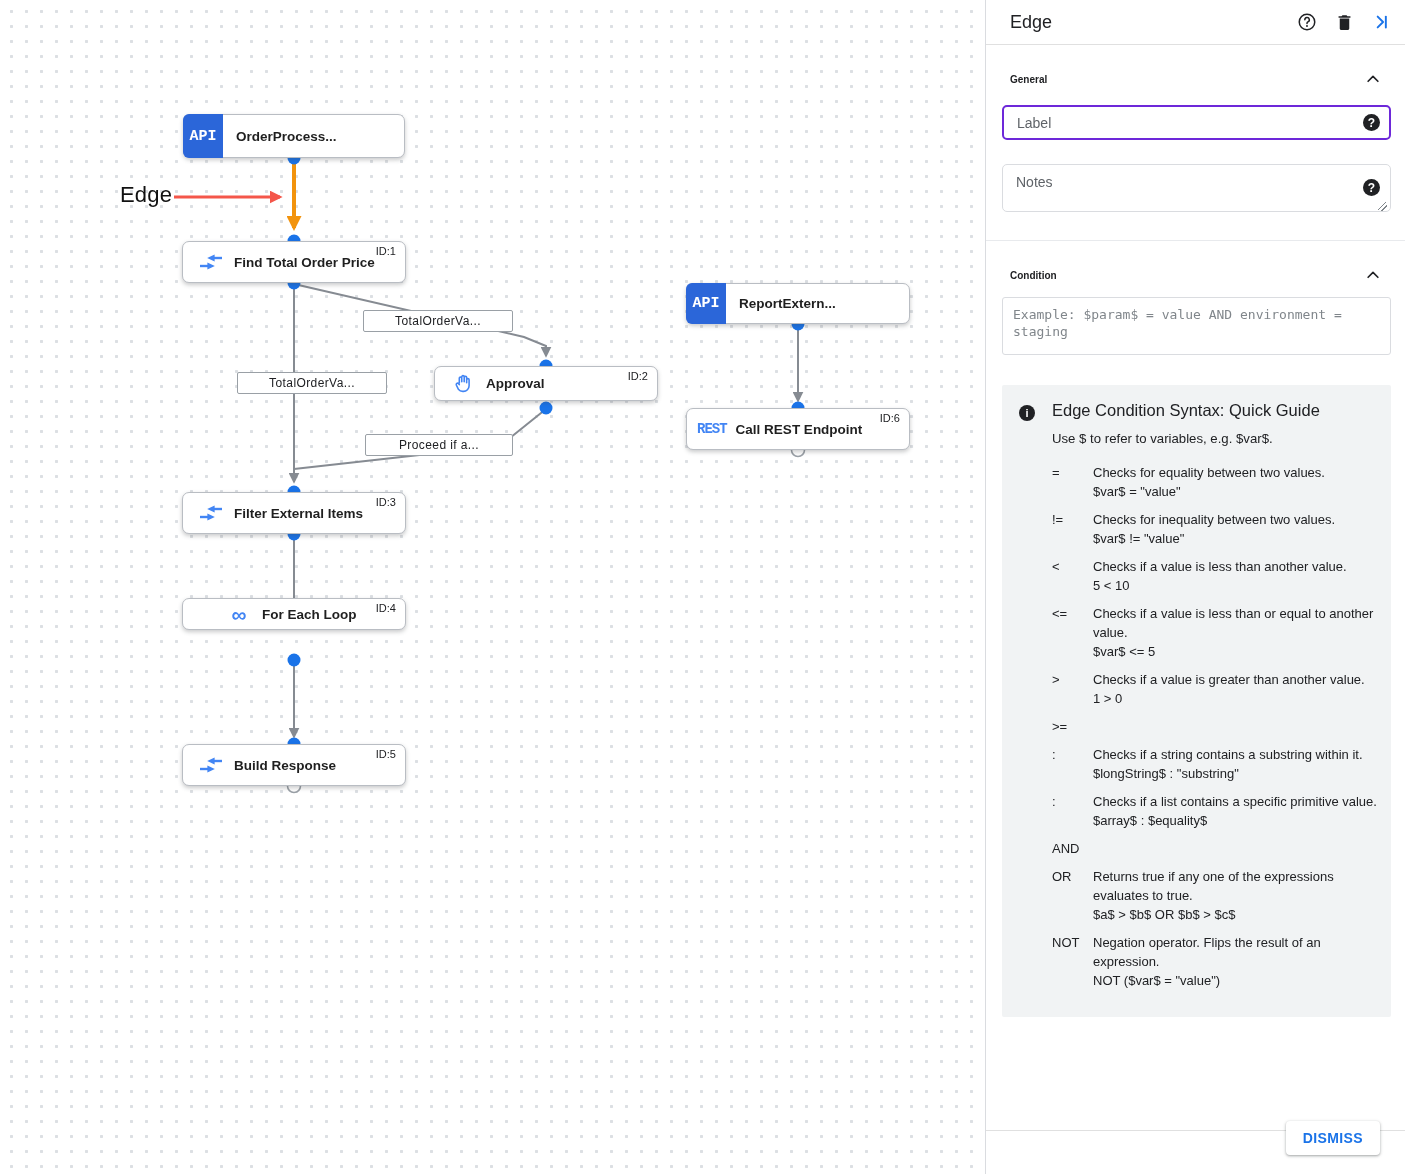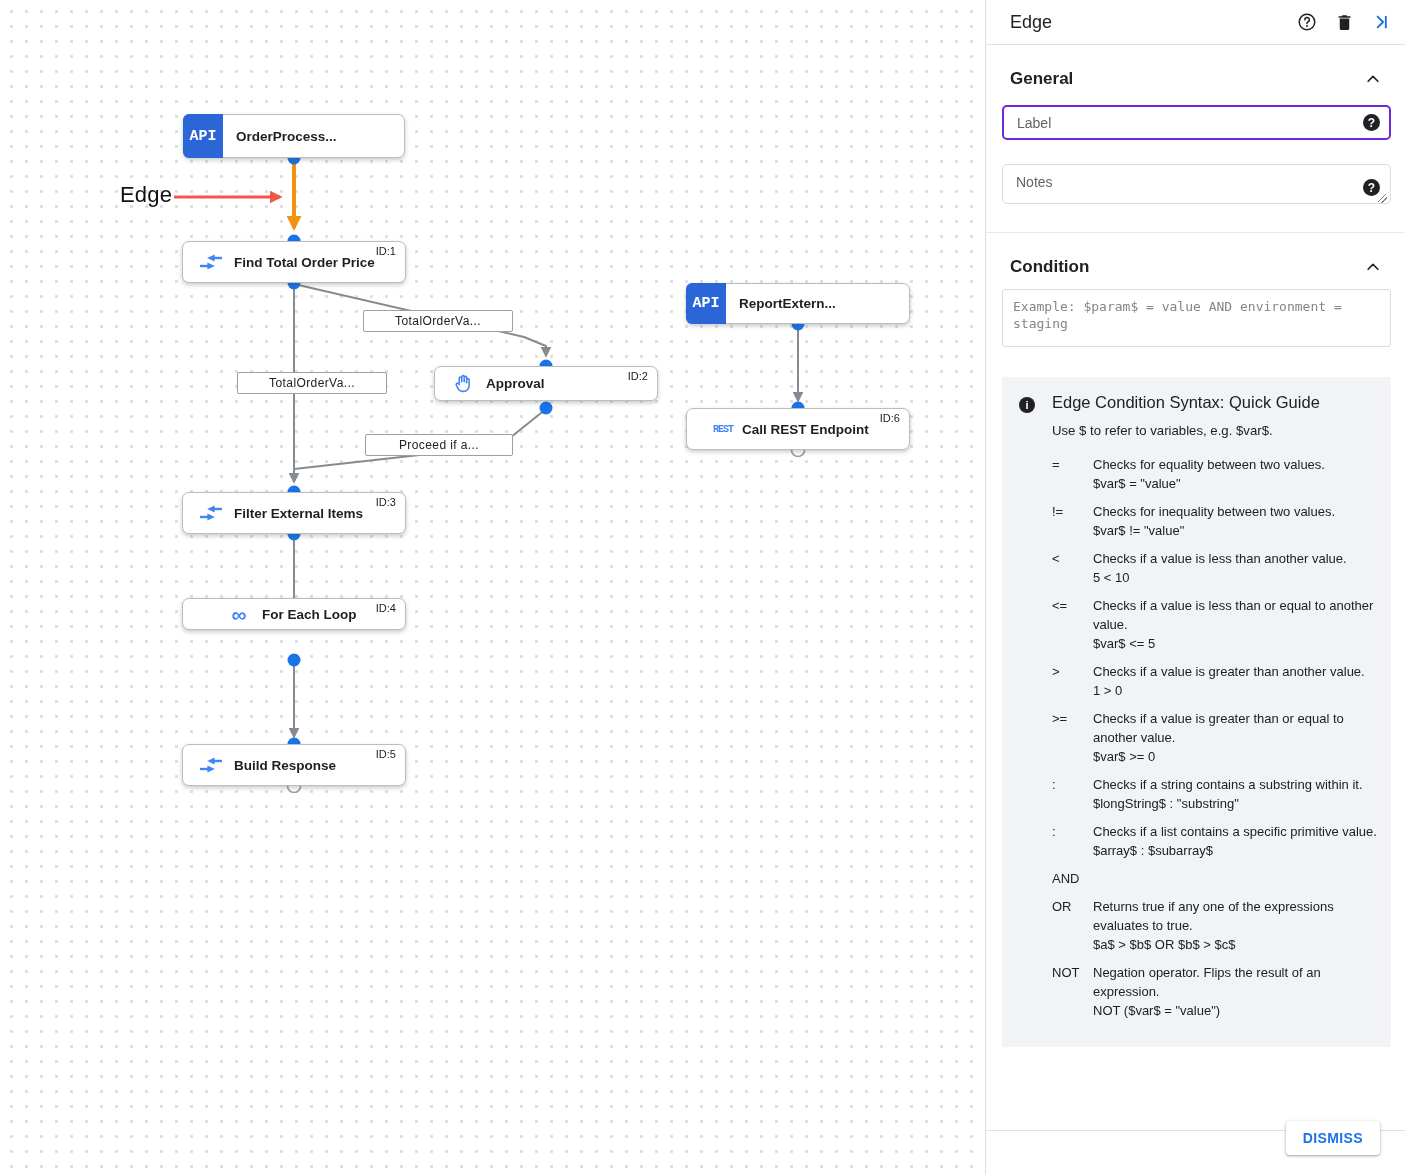--- a/index.html
+++ b/index.html
@@ -33,22 +33,22 @@
   .badge-api {
     align-self:stretch; width:40px; margin:-1px 0 -1px -1px; flex:none;
     background:#2b66d9; border-radius:6px 0 0 6px;
     color:#fff; display:flex; align-items:center; justify-content:center;
     font-family:"Liberation Mono", monospace; font-weight:700; font-size:15px;
   }
   .badge-api + .node-title { margin-left:13px; }
   .icon-box { width:28px; margin-left:14px; flex:none; display:flex; align-items:center; justify-content:center; }
   .icon-box + .node-title { margin-left:9px; }
   .badge-rest {
-    margin-left:26px; flex:none; color:#4285f4;
-    font-family:"Liberation Mono", monospace; font-weight:700; font-size:10px; letter-spacing:-1px;
+    margin-left:10px; flex:none; color:#4285f4;
+    font-family:"Liberation Mono", monospace; font-weight:700; font-size:14px; letter-spacing:-1px;
   }
   .badge-rest + .node-title { margin-left:9px; }
   .loop-icon { color:#4285f4; font-size:21px; font-weight:700; line-height:1; }
   .loop-icon::before { content:"\221E"; }
 
   .edge-label {
     position:absolute; background:#fff; border:1px solid #9aa0a6; border-radius:2px;
     display:flex; align-items:center; justify-content:center;
     font-size:12px; letter-spacing:.4px; color:#202124;
   }
@@ -68,31 +68,31 @@
   }
   .panel-title { font-size:18px; color:#202124; flex:1; }
   .hdr-icons { display:flex; align-items:center; gap:17px; }
   .icon-btn { width:20px; height:20px; display:flex; align-items:center; justify-content:center; cursor:pointer; }
 
   .section { padding:0 14px 0 16px; }
   .section-head {
     display:flex; align-items:center; justify-content:space-between;
     margin:24px 8px 16px 8px;
   }
-  .section-title { font-size:17px; font-weight:700; color:#202124; }
+  .section-title { font-size:10px; font-weight:700; color:#202124; }
 
   .input-wrap { position:relative; margin:0 0 24px 0; }
   .text-input {
     width:100%; height:35px; border:2px solid #6d28d9; border-radius:5px;
     padding:0 40px 0 13px; font-size:14px; font-family:"Liberation Sans",sans-serif; color:#202124;
     outline:none; background:#fff;
   }
   .text-input::placeholder { color:#5f6368; }
   .notes-area {
-    width:100%; height:40px; border:1px solid #dadce0; border-radius:5px;
+    width:100%; height:48px; border:1px solid #dadce0; border-radius:5px;
     padding:9px 40px 0 13px; font-size:14px; font-family:"Liberation Sans",sans-serif; color:#202124;
     outline:none; resize:none; background:#fff;
   }
   .notes-area::placeholder { color:#5f6368; }
   .qmark {
     position:absolute; right:11px; width:17px; height:17px; border-radius:50%;
     background:#202124; color:#fff; font-size:12px; font-weight:700;
     display:flex; align-items:center; justify-content:center;
   }
   .qmark::before { content:"?"; }
@@ -369,37 +369,33 @@
         </div>
         <div class="g-row">
           <span class="g-op">&gt;</span>
           <span class="g-text">
               <div class="g-desc">Checks if a value is greater than another value.</div>
               <div class="g-ex">1 &gt; 0</div>
             </span>
         </div>
         <div class="g-row">
           <span class="g-op">&gt;=</span>
-          <span class="g-text">
-              <div class="g-desc">Checks if a value is greater than or equal to another value.</div>
-              <div class="g-ex">$var$ &gt;= 0</div>
-            </span>
         </div>
         <div class="g-row">
           <span class="g-op">:</span>
           <span class="g-text">
               <div class="g-desc">Checks if a string contains a substring within it.</div>
               <div class="g-ex">$longString$ : "substring"</div>
             </span>
         </div>
         <div class="g-row">
           <span class="g-op">:</span>
           <span class="g-text">
               <div class="g-desc">Checks if a list contains a specific primitive value.</div>
-              <div class="g-ex">$array$ : $subarray$</div>
+              <div class="g-ex">$array$ : $equality$</div>
             </span>
         </div>
         <div class="g-row">
           <span class="g-op">AND</span>
         </div>
         <div class="g-row">
           <span class="g-op">OR</span>
           <span class="g-text">
               <div class="g-desc">Returns true if any one of the expressions evaluates to true.</div>
               <div class="g-ex">$a$ &gt; $b$ OR $b$ &gt; $c$</div>

